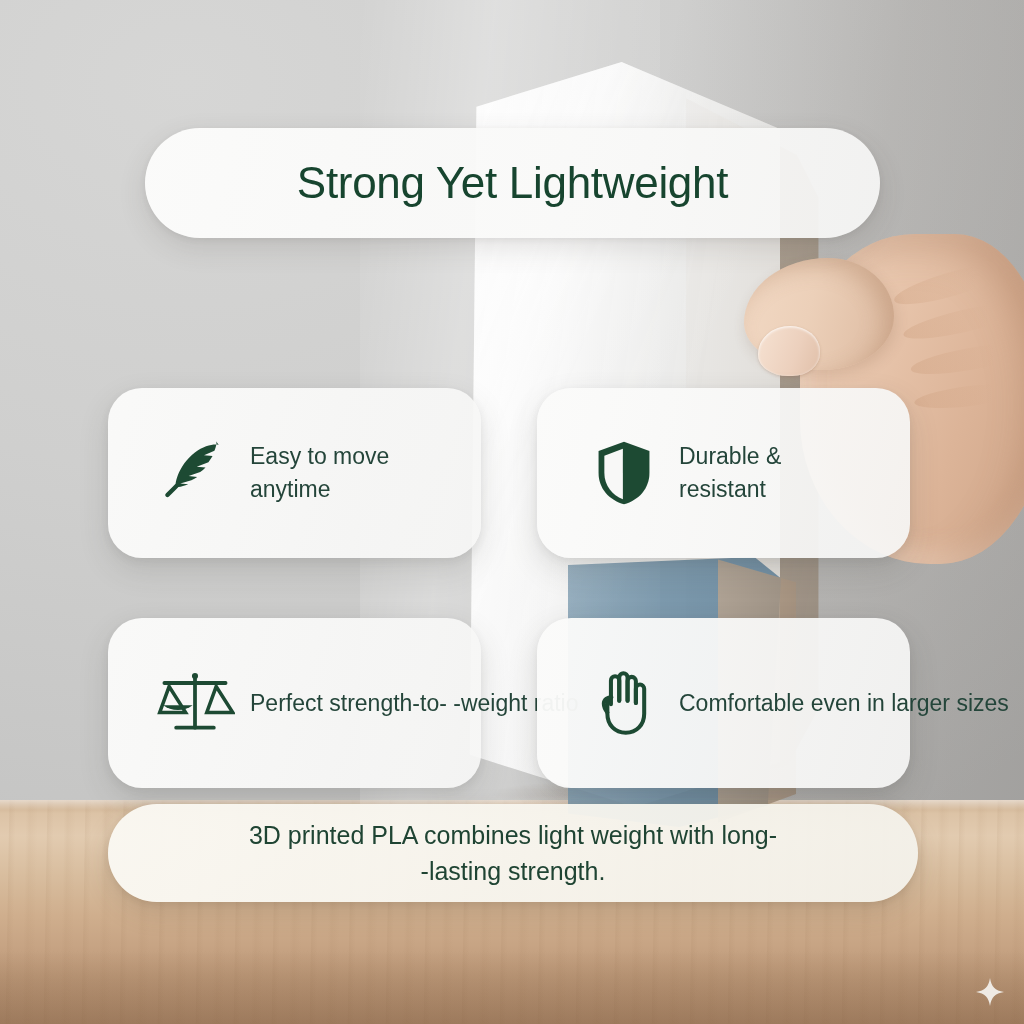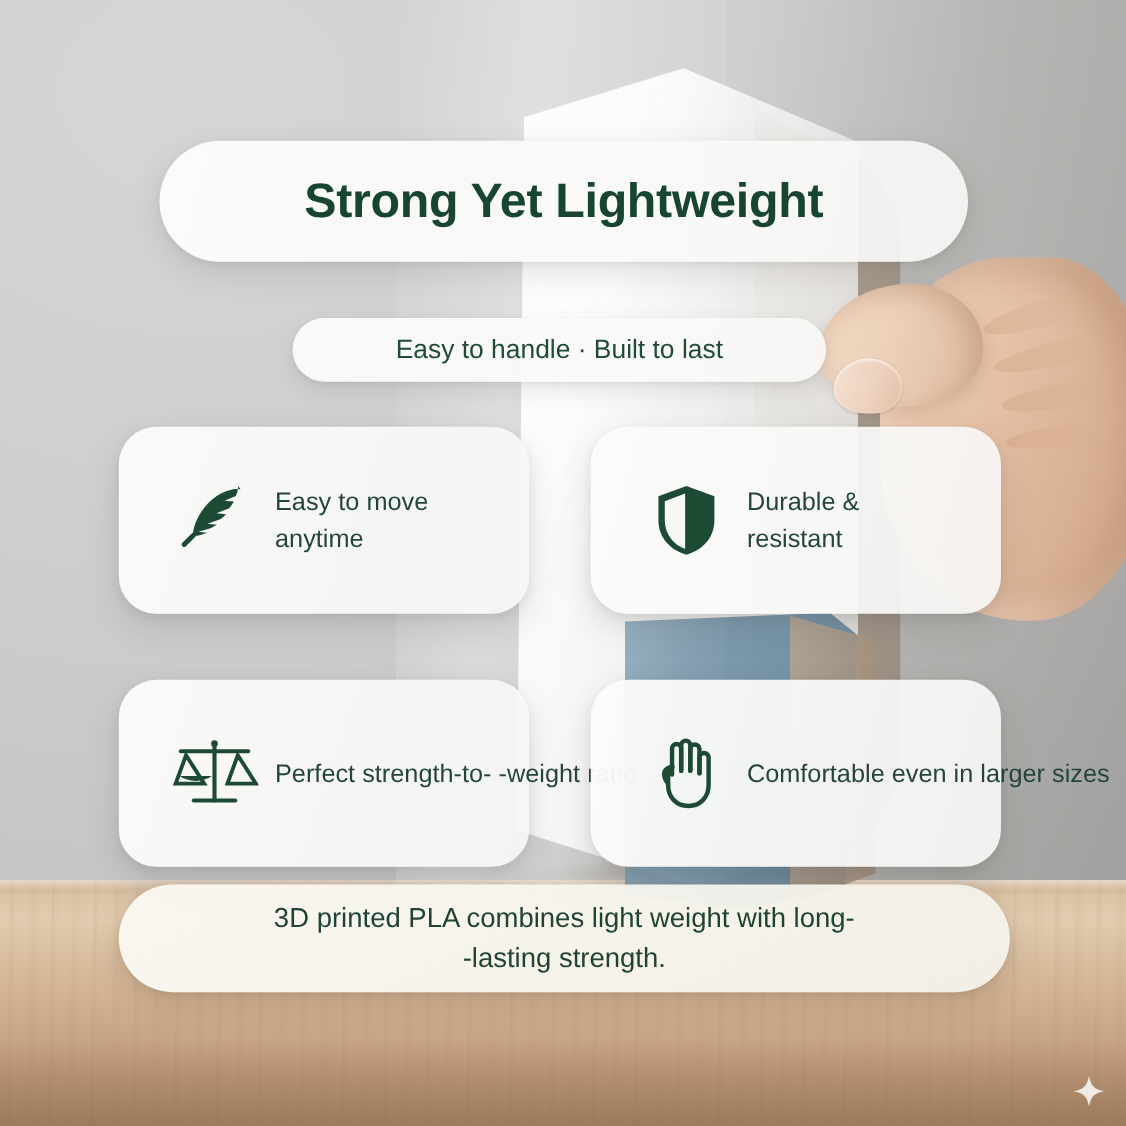--- a/index.html
+++ b/index.html
@@ -125,21 +125,21 @@
 
   
   .pill-title{
     position:absolute;left:145px;top:128px;width:735px;height:110px;
     border-radius:55px;
     background:linear-gradient(100deg, rgba(252,252,251,.97) 0%, rgba(249,249,248,.95) 55%, rgba(246,246,245,.93) 100%);
     box-shadow:0 10px 28px rgba(70,66,60,.14), 0 2px 6px rgba(70,66,60,.08);
     display:flex;align-items:center;justify-content:center;
   }
   .pill-title .t{
-    font-size:44px;font-weight:bold;letter-spacing:-.3px;color:#17452f;
+    font-size:44px;font-weight:normal;letter-spacing:-.3px;color:#17452f;
     white-space:nowrap;
   }
 
   .pill-sub{
     position:absolute;left:266px;top:289px;width:485px;height:58px;
     border-radius:30px;
     background:linear-gradient(100deg, rgba(251,251,250,.95) 0%, rgba(248,248,247,.93) 100%);
     box-shadow:0 8px 20px rgba(70,66,60,.12), 0 2px 5px rgba(70,66,60,.07);
     display:flex;align-items:center;justify-content:center;
   }
@@ -214,23 +214,20 @@
       <div class="nail"></div>
     </div>
   </div>
 
   <div class="haze"></div>
 
   <div class="pill-title">
     <span class="t">Strong Yet Lightweight</span>
   </div>
 
-  <div class="pill-sub">
-    <span class="t">Easy to handle · Built to last</span>
-  </div>
 
   <div class="card card-1">
     <span class="icon">
       <svg width="74" height="74" viewBox="0 0 64 64" aria-hidden="true">
         <g fill="#1d4a33">
           <path d="M52.5 7.8c-3.4-1.2-12.6.4-20.6 6.5-7.3 5.6-12.1 13-14.6 19.3-1.1 2.9-1.8 5.5-2.1 7.7l-2.5 2.5-5.9 5.9a1.9 1.9 0 0 0 2.7 2.7l5.9-5.9 2.3-2.3c2.3-.3 5.3-1.1 8.5-2.4l-6.9-.7 9.6-2.9a46 46 0 0 0 5-2.7l-7.4-.8 10-3.5c1.6-1.2 3.2-2.5 4.6-4l-7.6-.7 10.1-3.9c1.4-1.7 2.6-3.5 3.6-5.3l-7.4-.6 9-3.9c1.4-3.4 2-6.3 1.7-7.6-.1-.5-.3-.9-.5-1.2z"></path>
         </g>
       </svg>
     </span>
     <span class="label">Easy to move

